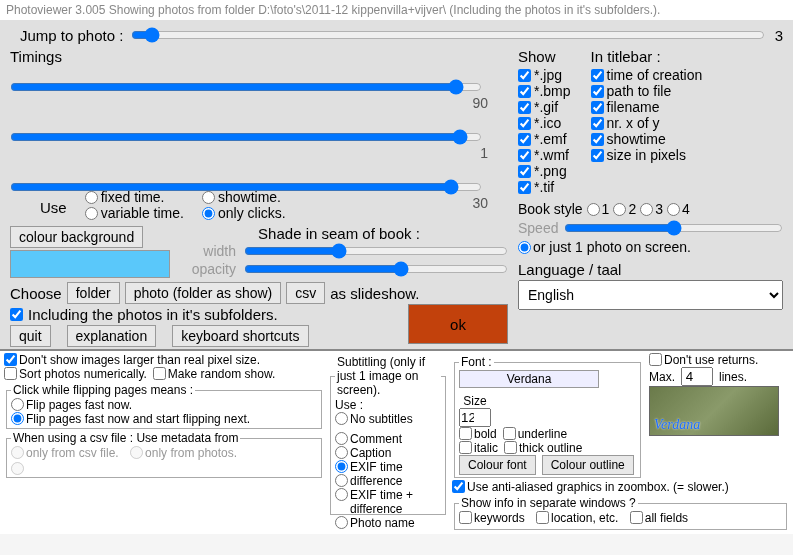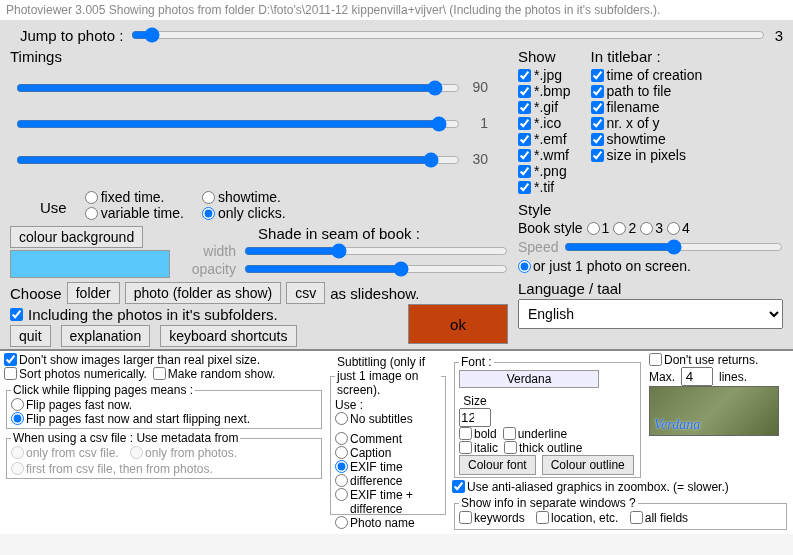--- a/index.html
+++ b/index.html
@@ -10,38 +10,38 @@
   .jump-row { margin-bottom: 2px; }
   .jump-label { font-size: 15px; margin-right: 8px; margin-left: 10px; }
   .jump-slider { flex: 1; margin-right: 10px; }
   .jump-val { font-size: 15px; }
   input[type=range] { width: 100%; height: 18px; }
   .columns { display: flex; }
   .col-left { flex: 1; padding-right: 10px; }
   .col-right { width: 265px; }
   .heading { font-size: 15px; margin: 2px 0; }
   .timing-sliders { position: relative; height: 120px; padding: 4px 20px 0 6px; }
-  .tslider-row { display: flex; align-items: flex-start; margin: 8px 0 18px 0; }
+  .tslider-row { display: flex; align-items: flex-end; margin: 8px 0 18px 0; flex-direction: column; }
   .tslider-row input[type=range] { flex: 1; margin-right: 6px; }
   .tval { width: 22px; text-align: right; font-size: 14px; color: #555; }
   .use-row { display: flex; align-items: flex-start; padding: 2px 0; }
   .use-label { font-size: 15px; margin: 10px 18px 0 30px; }
   .use-opts { display: grid; grid-template-columns: 1fr 1fr; gap: 0 18px; font-size: 14px; }
   .use-opts label { display: flex; align-items: center; gap: 3px; white-space: nowrap; }
   .colorbg-row { display: flex; align-items: center; gap: 0; margin-top: 2px; }
   .btn { background: #e8e8e8; border: 1px solid #999; padding: 2px 8px; font-size: 14px; cursor: pointer; font-family: inherit; }
   .swatch { width: 160px; height: 28px; background: #5ac8fa; border: 1px solid #999; margin-top: 2px; }
   .shade-group { flex: 1; text-align: center; }
   .shade-title { font-size: 15px; }
   .shade-row { display: flex; align-items: center; font-size: 14px; color: #999; }
   .shade-row span { width: 66px; text-align: right; margin-right: 8px; }
   .shade-row input[type=range] { flex: 1; }
   .choose-row { display: flex; align-items: center; gap: 5px; font-size: 15px; margin-top: 4px; flex-wrap: wrap; }
   .subfolders-row { display: flex; align-items: center; gap: 5px; font-size: 15px; margin: 2px 0; }
-  .bottom-btns { display: flex; gap: 10px; margin-top: 2px; }
+  .bottom-btns { display: flex; gap: 16px; margin-top: 2px; }
   .ok-btn { width: 100px; height: 40px; font-size: 15px; background: #c2410c; border: 1px solid #888; }
   .show-cols { display: flex; gap: 20px; }
   .chk-col label { display: flex; align-items: center; gap: 3px; font-size: 14px; white-space: nowrap; }
   .style-opts { display: flex; align-items: center; gap: 4px; font-size: 14px; margin: 2px 0; }
   .style-opts label { display: flex; align-items: center; gap: 2px; }
   .speed-row { display: flex; align-items: center; gap: 6px; color: #999; font-size: 14px; }
   .speed-row input[type=range] { flex: 1; }
   .lang-sel { width: 100%; font-size: 14px; padding: 5px; }
   fieldset { border: 1px solid #aaa; margin: 2px 2px; padding: 1px 4px 2px 4px; font-size: 12px; }
   legend { font-size: 12px; padding: 0 2px; }
@@ -209,21 +209,20 @@
               <input type="checkbox" checked="" style="">
               <span>showtime</span>
             </label>
           <label>
               <input type="checkbox" checked="" style="">
               <span>size in pixels</span>
             </label>
         </div>
       </div>
       <div class="section-gap">
-        <div class="heading">Style</div>
         <div class="style-opts">
           <span>Book style</span>
           <label>
               <input type="radio" name="book" style="">
               <span>1</span>
             </label>
           <label>
               <input type="radio" name="book" style="">
               <span>2</span>
             </label>
@@ -287,21 +286,20 @@
       <label class="inline" style="color:#999">
           <input type="radio" name="csvm" disabled="" style="">
           <span>only from csv file.</span>
         </label>
       <label class="inline" style="color:#999">
           <input type="radio" name="csvm" disabled="" style="">
           <span>only from photos.</span>
         </label>
       <label style="color:#999">
           <input type="radio" name="csvm" disabled="" style="">
-          <span>first from csv file, then from photos.</span>
         </label>
     </fieldset>
   </div>
 
   <div class="lcol2">
     <fieldset style="height:160px">
       <legend>Subtitling (only if just 1 image on screen).</legend>
       <div>Use :</div>
       <label>
           <input type="radio" name="sub" style="">

